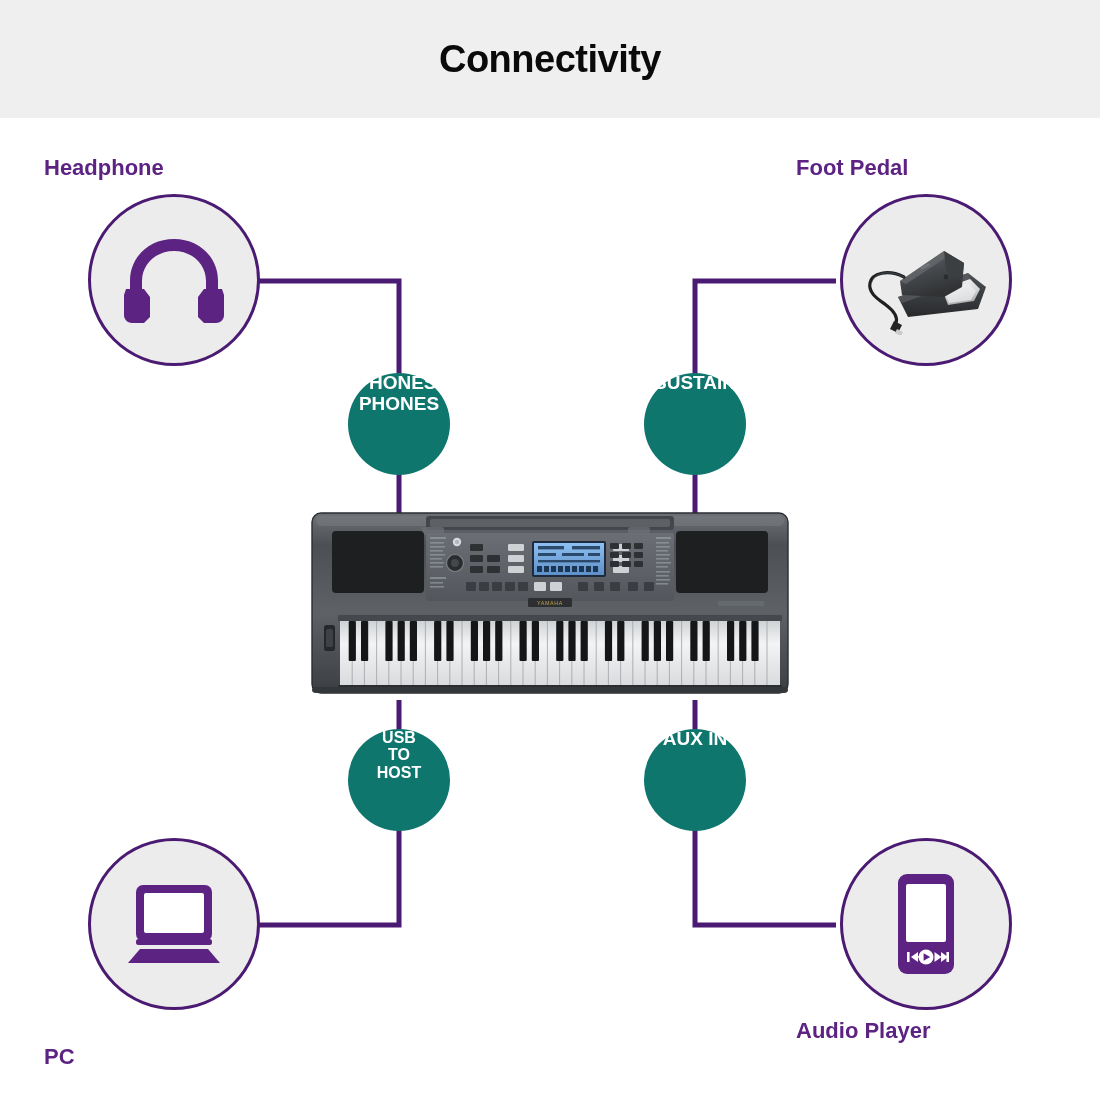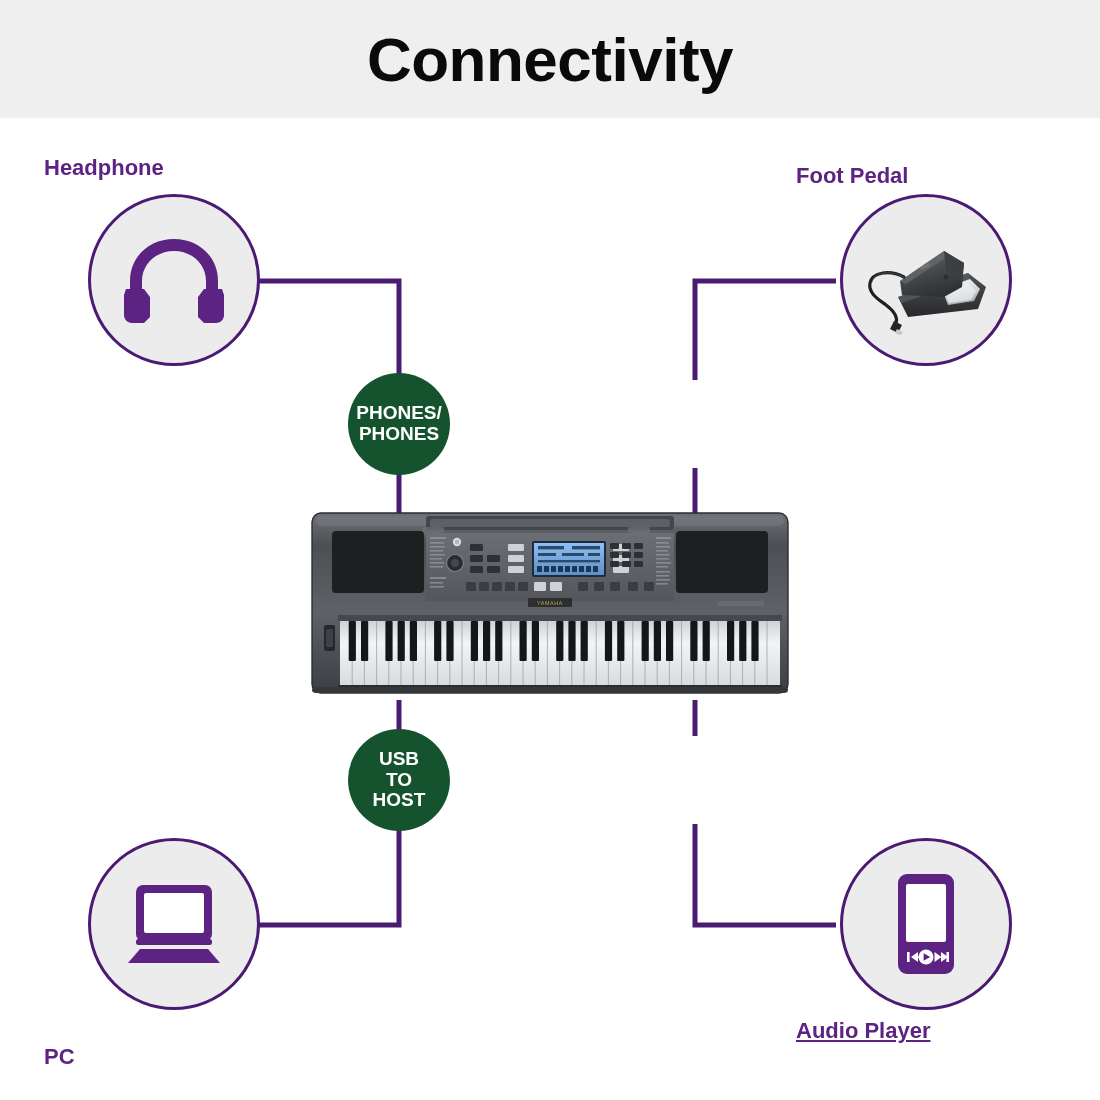--- a/index.html
+++ b/index.html
@@ -30,21 +30,21 @@
     background: #efefef;
   }
   .page-title {
     position: absolute;
     left: 0; top: 0;
     width: 1100px;
     height: 118px;
     display: flex;
     align-items: center;
     justify-content: center;
-    font-size: 62px;
+    font-size: 38px;
     font-weight: bold;
     color: #0a0a0a;
     letter-spacing: -0.5px;
   }
 
   
   #wires {
     position: absolute;
     left: 0; top: 0;
     width: 1100px;
@@ -70,43 +70,43 @@
     width: 260px;
     font-size: 22px;
     font-weight: bold;
     color: #5c2382;
     left: 50%;
     transform: translateX(-50%);
   }
   .dev-headphone { left: 88px;  top: 194px; }
   .lbl-headphone { left: 174px; top: 155px; transform: translateX(-50%); }
   .dev-footpedal { left: 840px; top: 194px; }
-  .lbl-footpedal { left: 926px; top: 155px; transform: translateX(-50%); margin-top: 8px; }
+  .lbl-footpedal { left: 926px; top: 155px; transform: translateX(-50%); }
   .dev-pc        { left: 88px;  top: 838px; }
   .lbl-pc        { left: 174px; top: 1044px; transform: translateX(-50%); }
   .dev-audio     { left: 840px; top: 838px; }
-  .lbl-audio     { left: 926px; top: 1018px; transform: translateX(-50%); text-decoration: underline; }
+  .lbl-audio     { left: 926px; top: 1018px; transform: translateX(-50%); }
 
   
   .port {
     position: absolute;
     border-radius: 50%;
-    background: #14532d;
+    background: #0f766e;
     color: #ffffff;
     display: flex;
-    align-items: center;
+    align-items: flex-start;
     justify-content: center;
     text-align: center;
     font-weight: bold;
     line-height: 1.08;
     box-sizing: border-box;
   }
   .port-phones  { left: 348px; top: 373px; width: 102px; height: 102px; font-size: 19px; }
   .port-sustain { left: 644px; top: 373px; width: 102px; height: 102px; font-size: 19px; }
-  .port-usb     { left: 348px; top: 729px; width: 102px; height: 102px; font-size: 19px; }
+  .port-usb     { left: 348px; top: 729px; width: 102px; height: 102px; font-size: 16px; }
   .port-aux     { left: 644px; top: 729px; width: 102px; height: 102px; font-size: 19px; }
   .port span { display: block; }
 
   
   .icon-art { display: block; }
 
   
   #keyboard {
     position: absolute;
     left: 310px;
@@ -462,23 +462,33 @@
   </div>
   <div class="device-label lbl-audio">Audio Player</div>
 
   <div class="port port-phones">
     <div>
       <span>PHONES/</span>
       <span>PHONES</span>
     </div>
   </div>
 
+  <div class="port port-sustain">
+    <div>
+      <span>SUSTAIN</span>
+    </div>
+  </div>
 
   <div class="port port-usb">
     <div>
       <span>USB</span>
       <span>TO</span>
       <span>HOST</span>
     </div>
   </div>
 
+  <div class="port port-aux">
+    <div>
+      <span>AUX IN</span>
+    </div>
+  </div>
 
 </div>
 
 </body></html>

